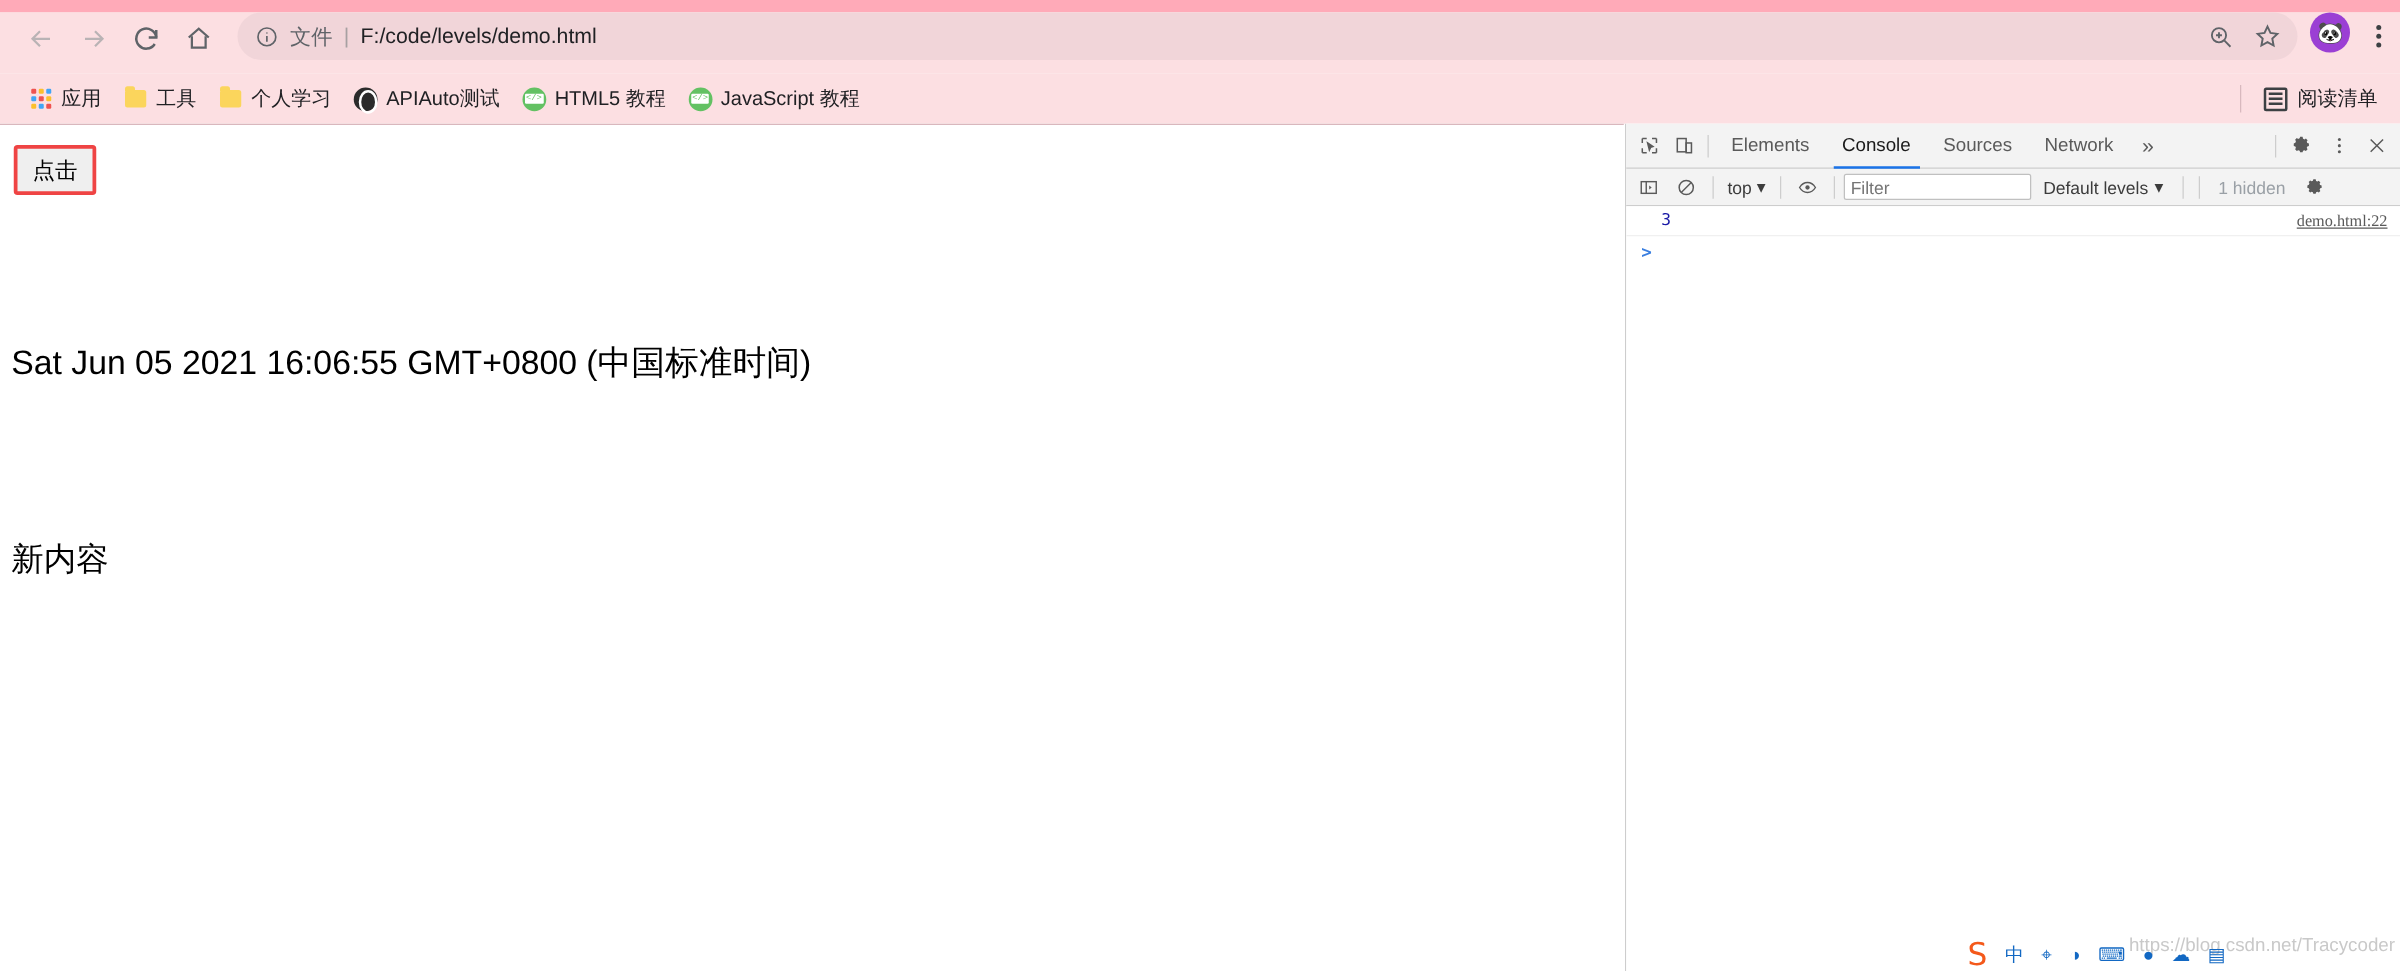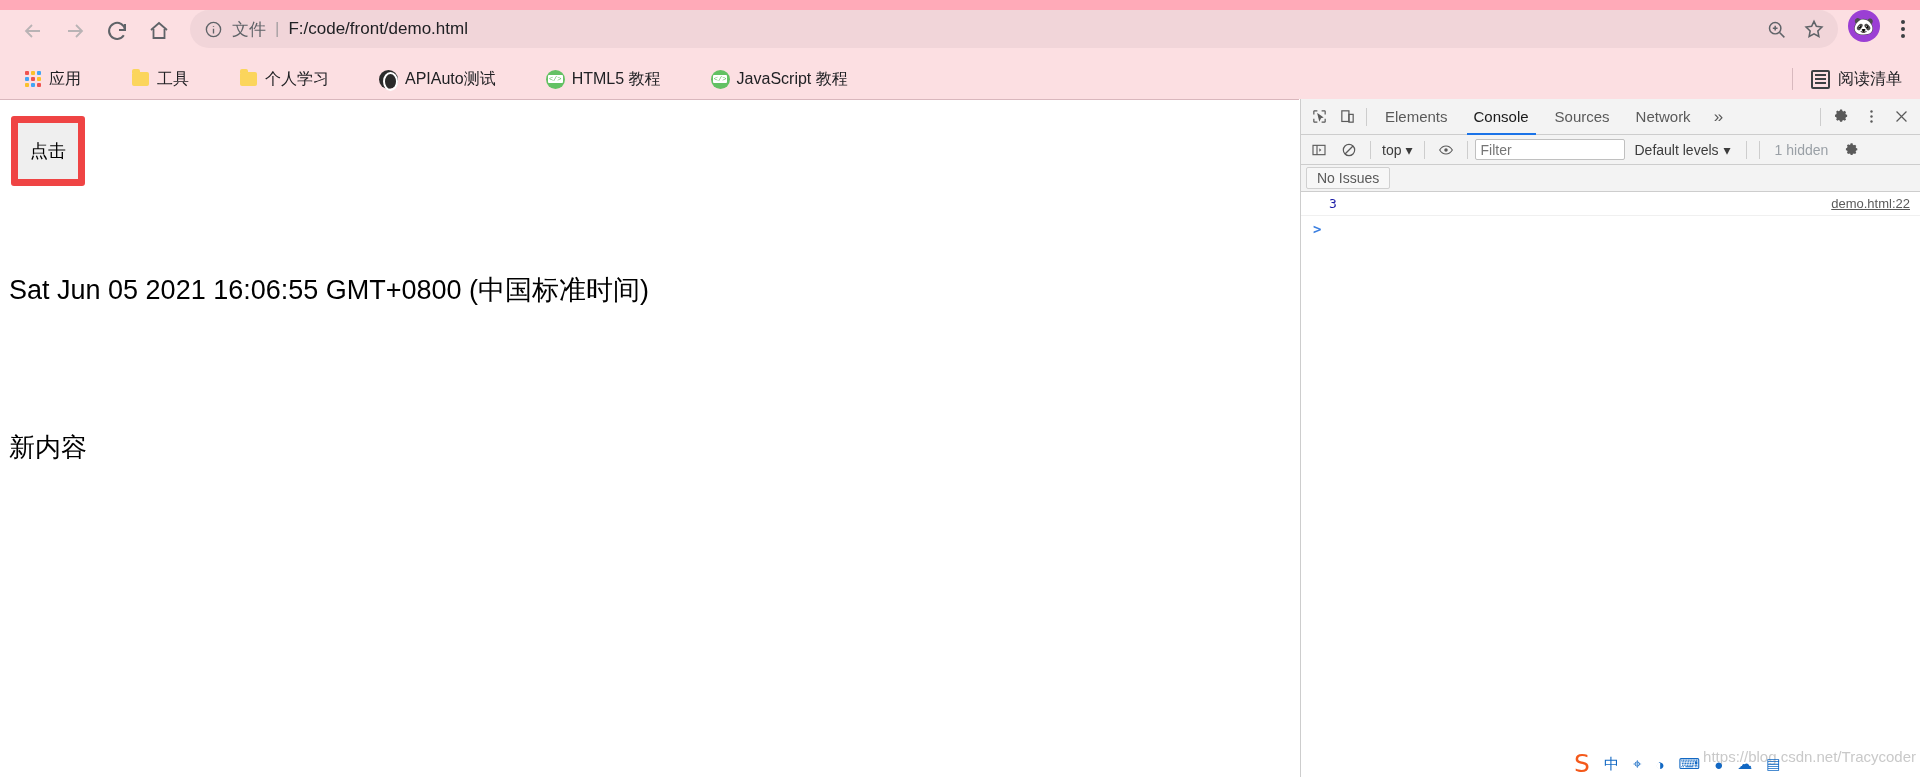--- a/index.html
+++ b/index.html
@@ -69,21 +69,20 @@
   }
   .kebab i { width: 4px; height: 4px; border-radius: 50%; background: #3c4043; display: block; }
 
   
   .bookmarks {
     position: absolute; left: 0; top: 59px; width: 1920px; height: 40px;
     background: #fcdfe2;
     display: flex; align-items: center;
     padding-left: 14px;
     overflow: hidden;
-    gap: 32px;
   }
   .bm {
     display: flex; align-items: center; gap: 7px;
     padding: 4px 9px; border-radius: 4px;
     font-size: 16px; color: #202124; white-space: nowrap;
   }
   .bm-ico { width: 19px; height: 19px; display: flex; align-items: center; justify-content: center; flex: 0 0 19px;}
   .apps-grid { display: grid; grid-template-columns: repeat(3,4px); grid-template-rows: repeat(3,4px); gap: 2px; }
   .apps-grid i { width: 4px; height: 4px; display: block; border-radius: 1px; }
   .folder {
@@ -117,22 +116,22 @@
   }
   .rl-ico i { display:block; height:2px; background:#3c4043; }
 
   
   .viewport {
     position: absolute; left: 0; top: 99px; width: 1299px; height: 678px;
     background: #fff; border-top: 1px solid #d9b7bd;
   }
   .page-btn {
     position: absolute; left: 11px; top: 16px;
-    font-size: 18px; padding: 16px 12px;
-    background: #efefef; border: 7px solid #ef4444; border-radius: 3px;
+    font-size: 18px; padding: 5px 12px;
+    background: #efefef; border: 3px solid #ef4444; border-radius: 3px;
     color: #000; font-family: "Liberation Sans", sans-serif;
   }
   .page-date {
     position: absolute; left: 9px; top: 172px;
     font-size: 27px; color: #000; white-space: nowrap;
     font-family: "Liberation Sans", sans-serif;
   }
   .page-new {
     position: absolute; left: 9px; top: 330px;
     font-size: 26px; color: #000;
@@ -216,21 +215,21 @@
 
   .dt-console { flex: 1; background: #fff; position: relative; overflow: hidden; }
   .log-row {
     height: 24px; border-bottom: 1px solid #f0f0f0;
     display: flex; align-items: center; padding: 0 10px 0 28px;
     font-family: "DejaVu Sans Mono", "Liberation Mono", monospace; font-size: 13px;
   }
   .log-val { color: #1a1aa6; }
   .log-src {
     margin-left: auto; color: #5a5a5a; text-decoration: underline;
-    font-family: Liberation Sans, sans-serif; font-size: 13px;
+    font-family: Liberation Serif, serif; font-size: 13px;
   }
   .prompt-row {
     height: 26px; display: flex; align-items: center; padding-left: 12px;
     font-family: "DejaVu Sans Mono", "Liberation Mono", monospace; font-size: 14px;
   }
   .prompt-caret { color: #3b7fe0; font-weight: bold; }
 
   
   .ime {
     position: absolute; right: 0; bottom: 0; width: 360px; height: 26px;
@@ -291,21 +290,21 @@
 
     <div class="omnibox">
       <span class="info-icon">
         <svg width="19" height="19" viewBox="0 0 24 24" fill="none" stroke="currentColor" stroke-width="1.7">
             <circle cx="12" cy="12" r="9"></circle>
             <path d="M12 11v6M12 7.6v.9"></path>
           </svg>
       </span>
       <span class="omni-scheme">文件</span>
       <span class="omni-sep">|</span>
-      <span class="omni-url">F:/code/front/demo.html</span>
+      <span class="omni-url">F:/code/levels/demo.html</span>
       <span class="omni-right">
         <span class="omni-icon-btn">
           <svg width="21" height="21" viewBox="0 0 24 24" fill="none" stroke="currentColor" stroke-width="1.7">
               <circle cx="10.5" cy="10.5" r="6.5"></circle>
               <path d="M15.5 15.5L21 21M7.8 10.5h5.4M10.5 7.8v5.4"></path>
             </svg>
         </span>
         <span class="omni-icon-btn">
           <svg width="22" height="22" viewBox="0 0 24 24" fill="none" stroke="currentColor" stroke-width="1.7">
               <path d="M12 3.6l2.6 5.5 6 .8-4.4 4.2 1.1 6-5.3-2.9-5.3 2.9 1.1-6L3.4 9.9l6-.8z"></path>
@@ -482,23 +481,20 @@
       <span class="vsep"></span>
       <span class="vsep"></span>
       <span class="hidden-count">1 hidden</span>
       <span class="dt-iconbtn">
         <svg width="16" height="16" viewBox="0 0 24 24" fill="currentColor">
             <path d="M12 8.5A3.5 3.5 0 1012 15.5 3.5 3.5 0 0012 8.5zm9-.5l-1.9-.5a7.3 7.3 0 00-.7-1.7l1-1.7-2-2-1.7 1a7.3 7.3 0 00-1.7-.7L13.5 0h-3L10 1.9a7.3 7.3 0 00-1.7.7l-1.7-1-2 2 1 1.7a7.3 7.3 0 00-.7 1.7L3 8v3l1.9.5c.17.6.4 1.17.7 1.7l-1 1.7 2 2 1.7-1c.53.3 1.1.53 1.7.7l.5 1.9h3l.5-1.9c.6-.17 1.17-.4 1.7-.7l1.7 1 2-2-1-1.7c.3-.53.53-1.1.7-1.7L21 11z" transform="translate(0,2) scale(0.95)"></path>
           </svg>
       </span>
     </div>
 
-    <div class="dt-issuesbar">
-      <span class="issues-btn">No Issues</span>
-    </div>
 
     <div class="dt-console">
       <div class="log-row">
         <span class="log-val">3</span>
         <span class="log-src">demo.html:22</span>
       </div>
       <div class="prompt-row">
         <span class="prompt-caret">&gt;</span>
       </div>
     </div>

